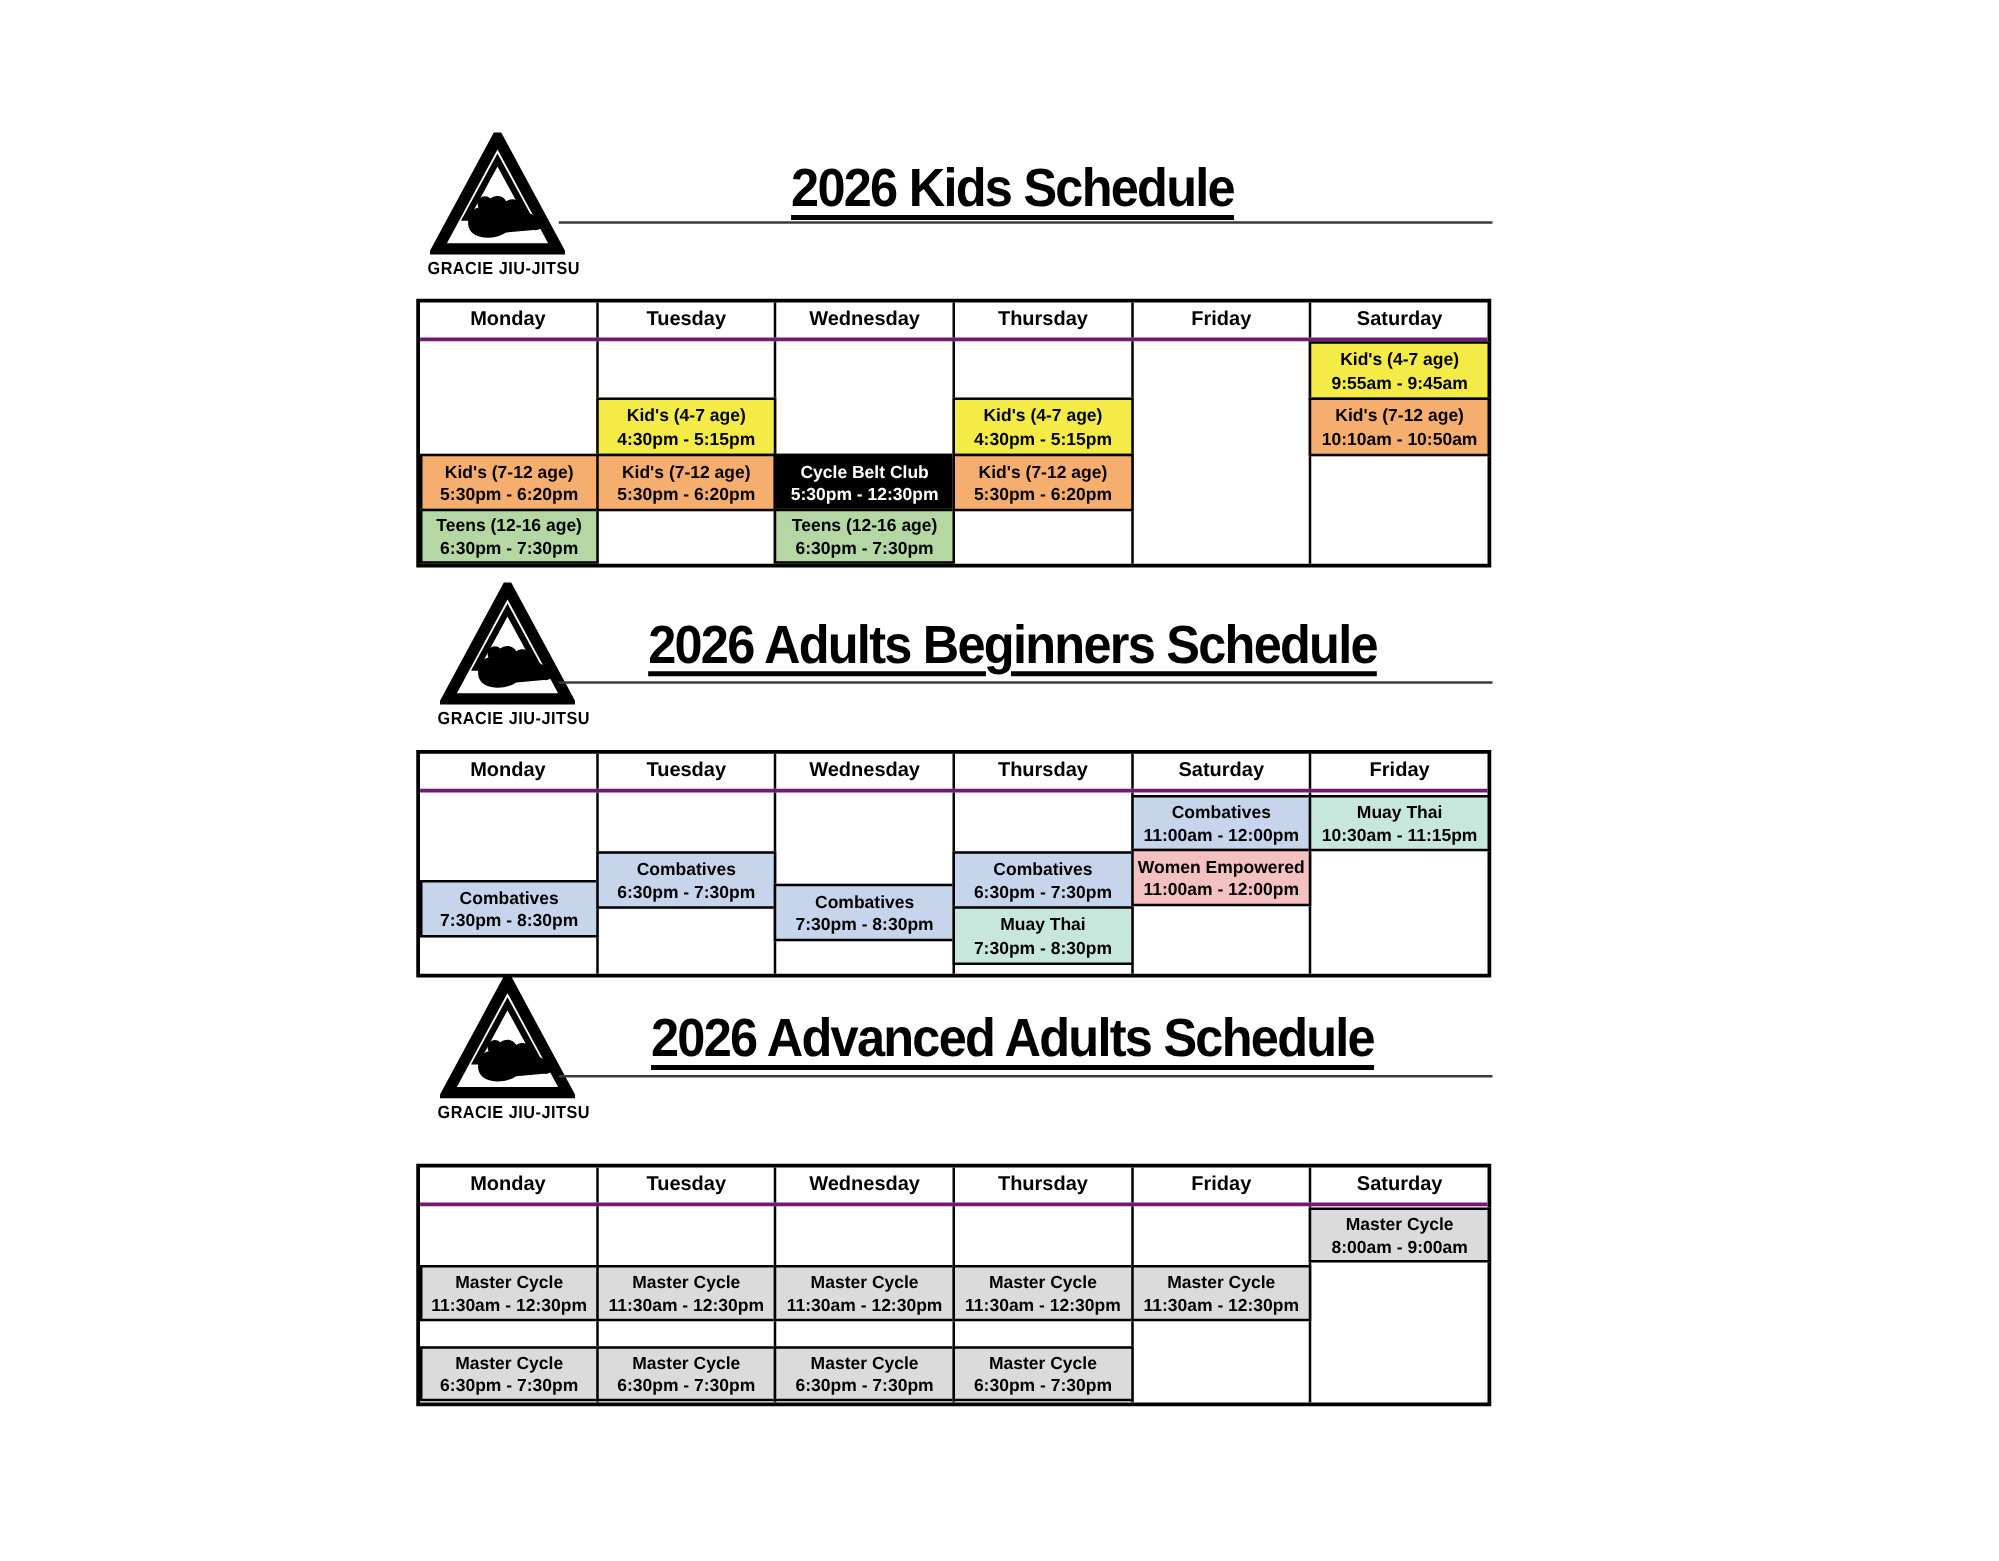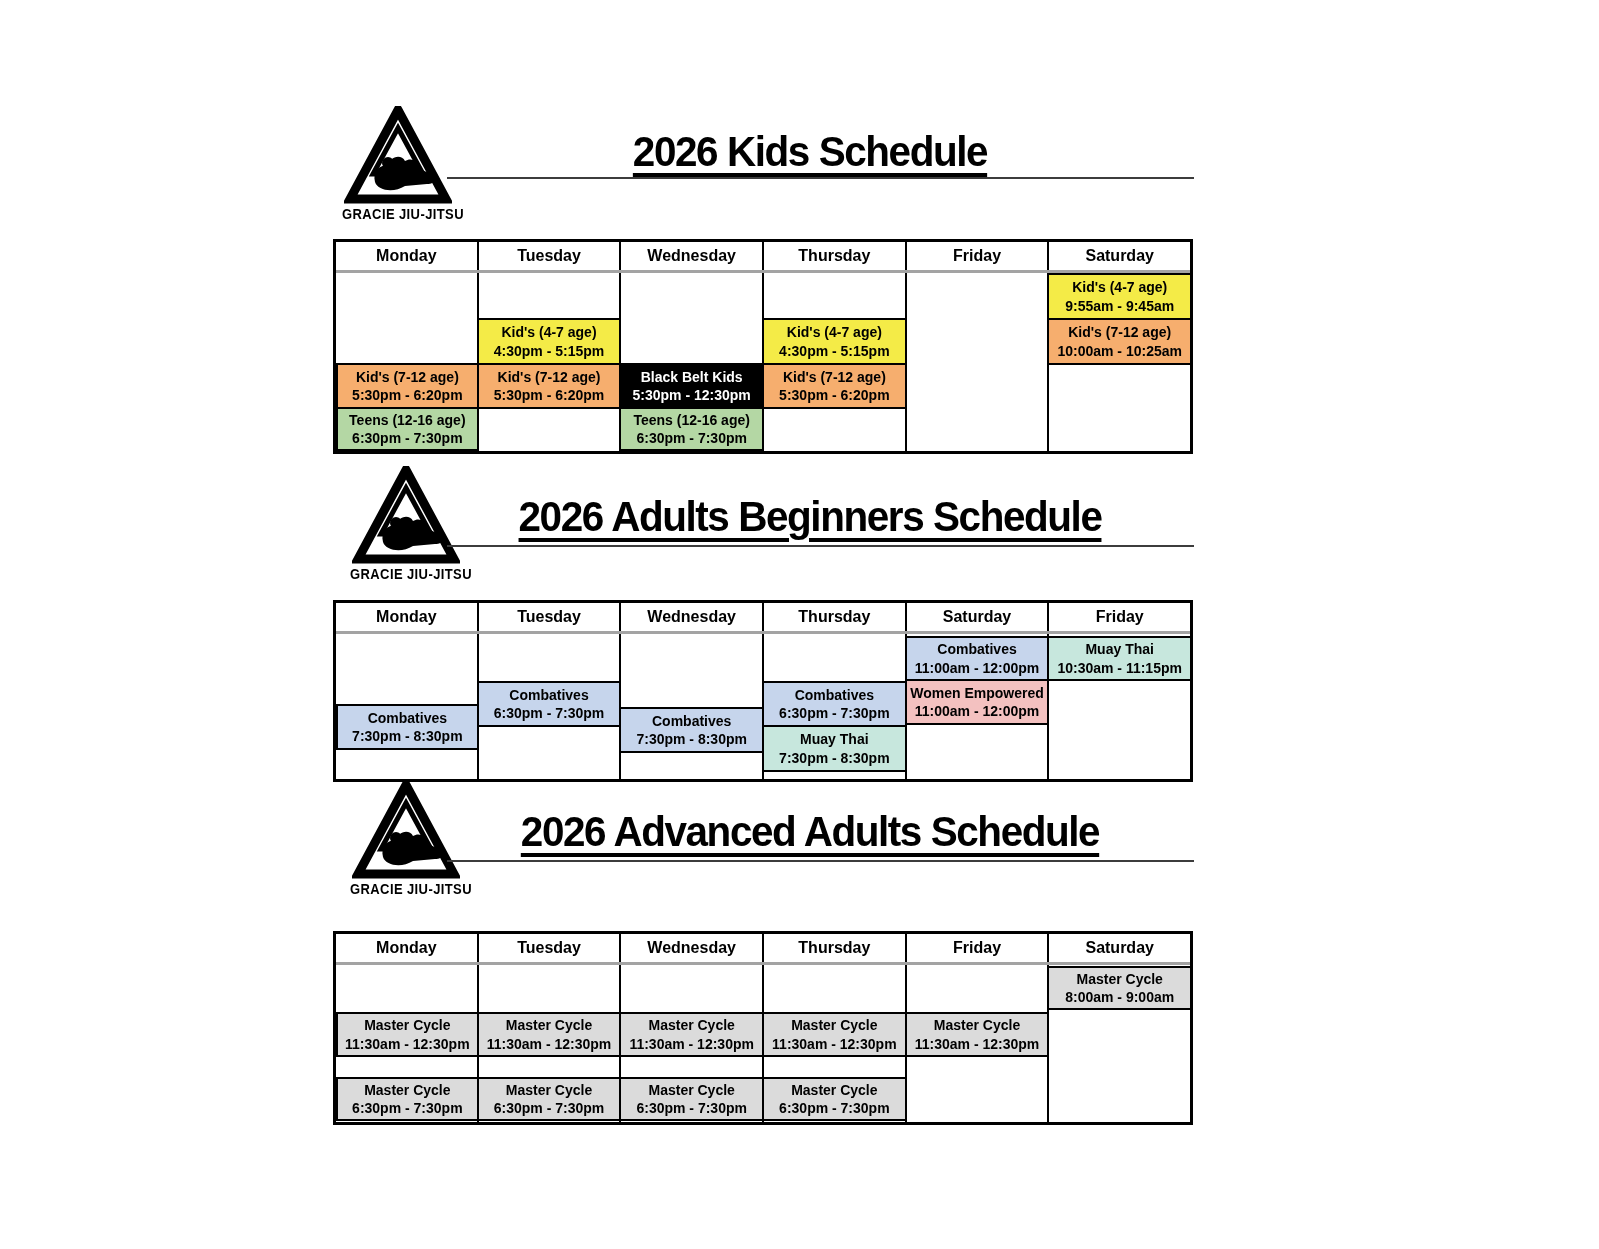--- a/index.html
+++ b/index.html
@@ -27,21 +27,21 @@
   .title span{
     text-decoration:underline;text-decoration-thickness:4px;text-underline-offset:7px;
   }
   .rule{position:absolute;left:447px;width:747px;border-top:2px solid #3c3c3c;height:0;}
 
   
   .sched-table{
     position:absolute;left:333px;width:860px;
     border:3px solid #000;background:#fff;box-sizing:border-box;
   }
-  .thead{display:flex;height:28px;border-bottom:3px solid #a3a3a3;}
+  .thead{display:flex;height:28px;border-bottom:3px solid #701a75;}
   .thead .th{
     flex:1 1 0;border-right:2px solid #000;display:flex;align-items:center;justify-content:center;
     font-weight:bold;font-size:16px;
   }
   .thead .th:last-child{border-right:none;}
   .tbody{display:flex;position:relative;}
   .col{flex:1 1 0;position:relative;border-right:2px solid #000;}
   .col:last-child{border-right:none;}
   .block{
     position:absolute;left:-2px;right:-2px;box-sizing:border-box;
@@ -112,21 +112,21 @@
               <div class="bl">Kid's (4-7 age)</div>
               <div class="bt">4:30pm - 5:15pm</div>
             </div>
             <div class="block" style="top: 90px; height: 46px; background: rgb(246, 174, 110);">
               <div class="bl">Kid's (7-12 age)</div>
               <div class="bt">5:30pm - 6:20pm</div>
             </div>
           </div>
           <div class="col">
             <div class="block inv" style="top: 90px; height: 46px; background: rgb(0, 0, 0);">
-              <div class="bl">Black Belt Kids</div>
+              <div class="bl">Cycle Belt Club</div>
               <div class="bt">5:30pm - 12:30pm</div>
             </div>
             <div class="block" style="top: 134px; height: 44px; background: rgb(180, 215, 164);">
               <div class="bl">Teens (12-16 age)</div>
               <div class="bt">6:30pm - 7:30pm</div>
             </div>
           </div>
           <div class="col">
             <div class="block" style="top: 45px; height: 47px; background: rgb(244, 235, 71);">
               <div class="bl">Kid's (4-7 age)</div>
@@ -138,21 +138,21 @@
             </div>
           </div>
           <div class="col"></div>
           <div class="col">
             <div class="block" style="top: 0px; height: 47px; background: rgb(244, 235, 71);">
               <div class="bl">Kid's (4-7 age)</div>
               <div class="bt">9:55am - 9:45am</div>
             </div>
             <div class="block" style="top: 45px; height: 47px; background: rgb(246, 174, 110);">
               <div class="bl">Kid's (7-12 age)</div>
-              <div class="bt">10:00am - 10:25am</div>
+              <div class="bt">10:10am - 10:50am</div>
             </div>
           </div>
         </div>
     </div>
   </section>
 
   <section class="sched s1">
     <div class="logo">
       <svg width="108" height="100" viewBox="0 0 108 100">
         <path d="M54 4 L102 93 L6 93 Z" fill="none" stroke="#000" stroke-width="9"></path>

